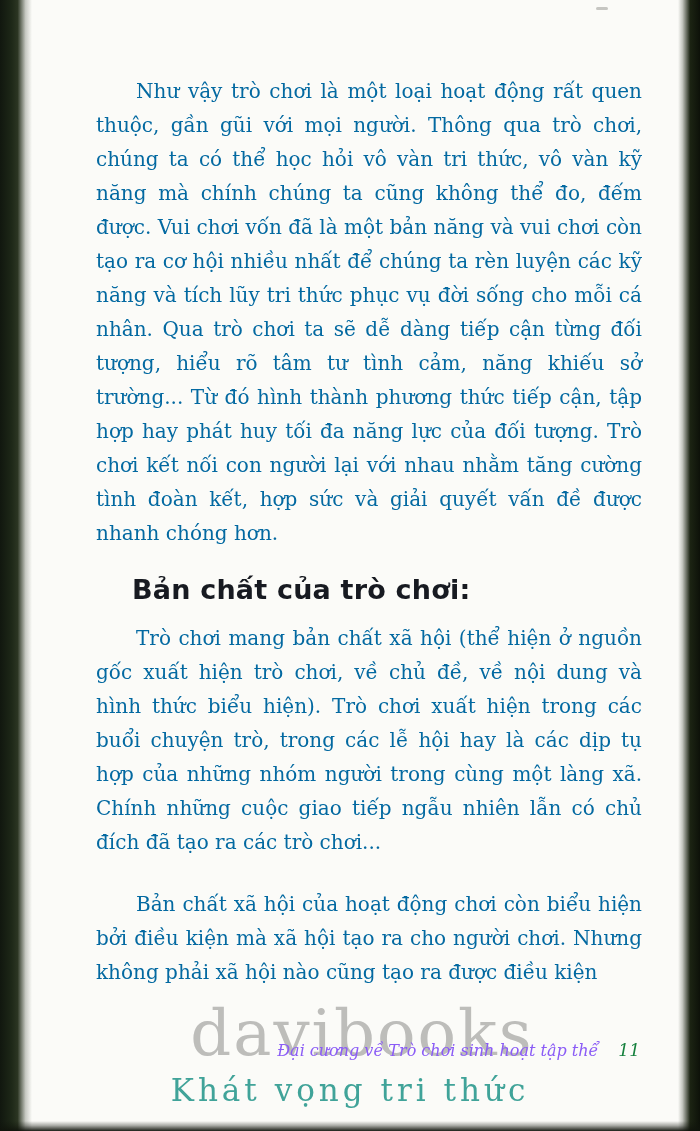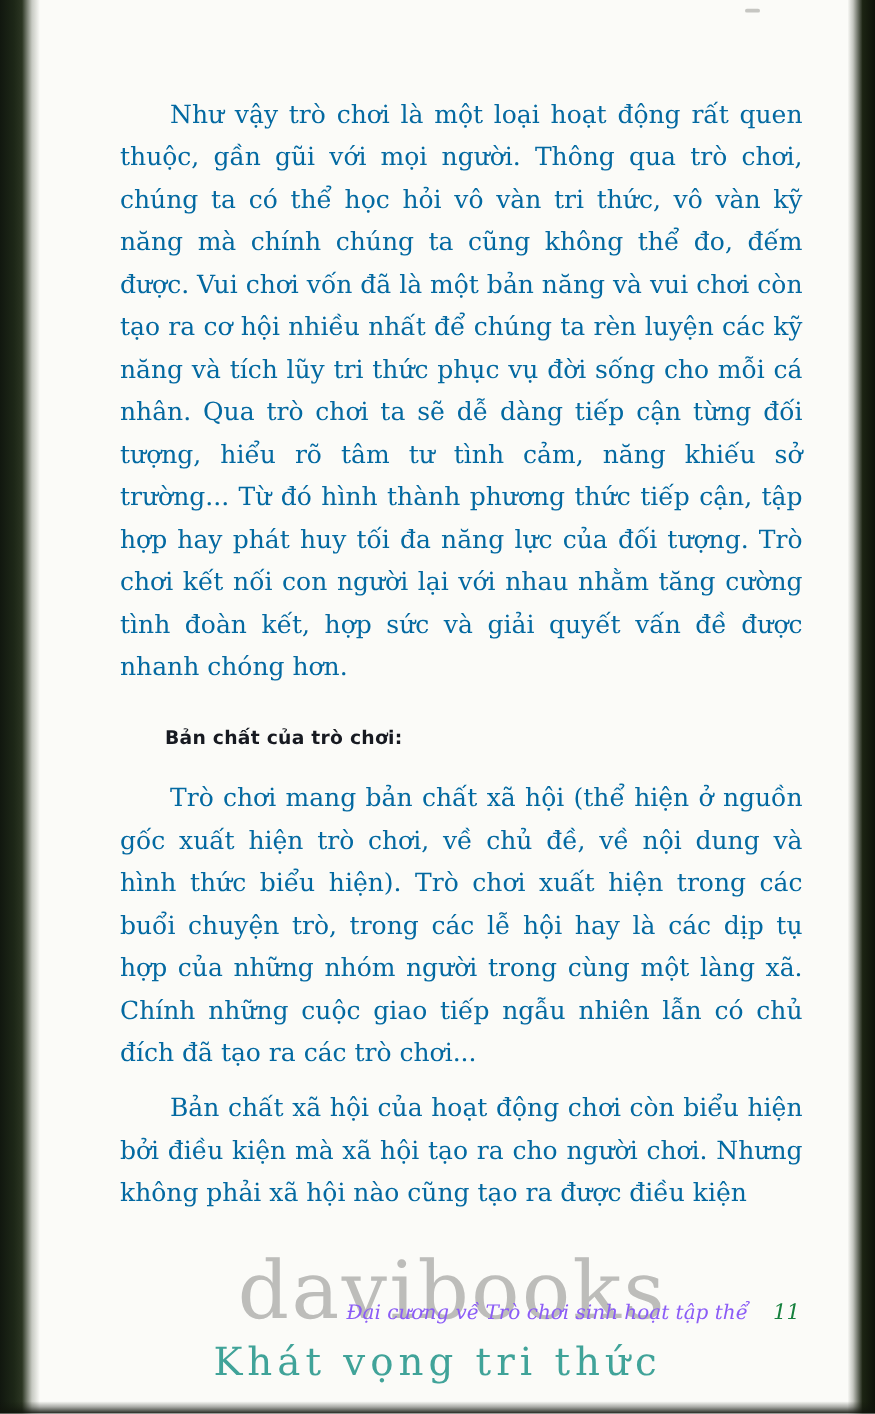--- a/index.html
+++ b/index.html
@@ -59,27 +59,27 @@
   .body-text p {
     margin: 0;
     font-family: "DejaVu Serif", serif;
     font-size: 20px;
     line-height: 34px;
     color: #0369a1;
     text-align: justify;
     text-indent: 40px;
   }
   .body-text p + p {
-    margin-top: 10px;
+    margin-top: 28px;
   }
   .section-heading {
     margin: 27px 0 18px 36px;
     font-family: "DejaVu Sans", sans-serif;
     font-weight: bold;
-    font-size: 15px;
+    font-size: 27px;
     line-height: 26px;
     color: #171a21;
     letter-spacing: 0.2px;
   }
   
   .watermark {
     position: absolute;
     left: 0; right: 0;
     top: 998px;
     text-align: center;

